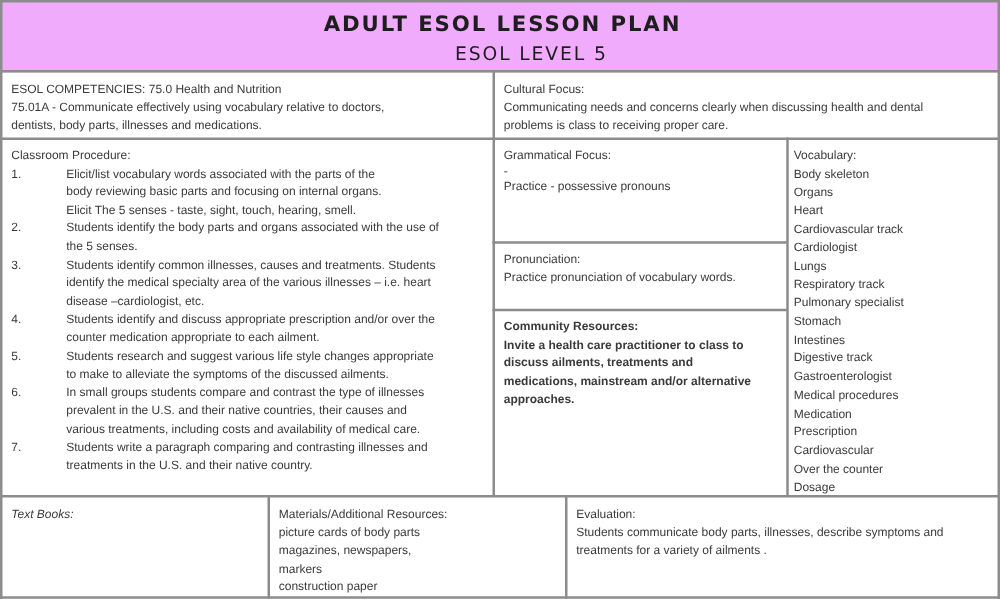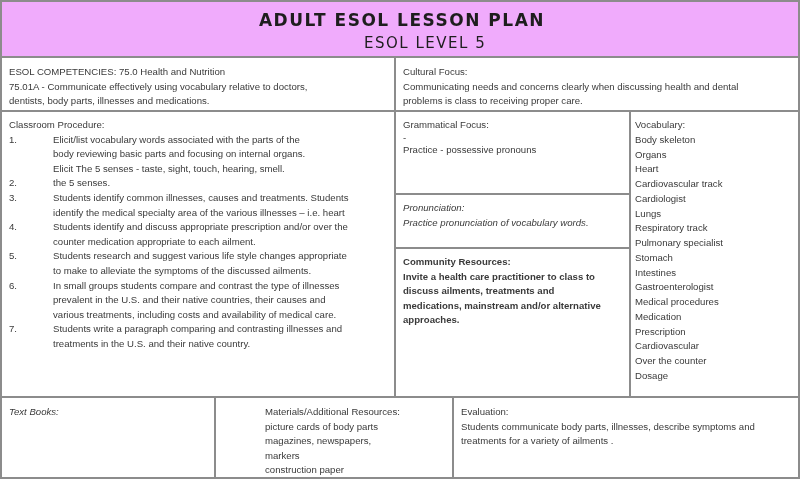--- a/index.html
+++ b/index.html
@@ -60,28 +60,30 @@
     <div class="proc-num">1.</div>
     <div>
       <div>Elicit/list vocabulary words associated with the parts of the</div>
       <div>body reviewing basic parts and focusing on internal organs.</div>
       <div>Elicit The 5 senses - taste, sight, touch, hearing, smell.</div>
     </div>
   </div>
   <div class="proc-item">
     <div class="proc-num">2.</div>
     <div>
+      <div>Students identify the body parts and organs associated with the use of</div>
       <div>the 5 senses.</div>
     </div>
   </div>
   <div class="proc-item">
     <div class="proc-num">3.</div>
     <div>
       <div>Students identify common illnesses, causes and treatments.  Students</div>
       <div>identify the medical specialty area of the various illnesses – i.e. heart</div>
+      <div>disease –cardiologist, etc.</div>
     </div>
   </div>
   <div class="proc-item">
     <div class="proc-num">4.</div>
     <div>
       <div>Students identify and discuss appropriate prescription and/or over the</div>
       <div>counter medication appropriate to each ailment.</div>
     </div>
   </div>
   <div class="proc-item">
@@ -107,21 +109,21 @@
     </div>
   </div>
 </div>
 
 <div class="cell t pad" style="left:396px;top:114px;width:206px;height:79px;padding-top:4px;">
   <div>Grammatical Focus:</div>
   <div style="line-height:10px;">-</div>
   <div><span class="under">Practice</span><span> - possessive pronouns</span></div>
 </div>
 
-<div class="cell t pad" style="left:396px;top:197px;width:233px;height:50px;padding-top:4px;font-style:italic;">
+<div class="cell t pad" style="left:396px;top:197px;width:233px;height:50px;padding-top:4px;">
   <div>Pronunciation:</div>
   <div>Practice pronunciation of vocabulary words.</div>
 </div>
 
 <div class="cell t pad" style="left:396px;top:251px;width:233px;height:145px;padding-top:4px;font-weight:bold;">
   <div>Community Resources:</div>
   <div>Invite a health care practitioner to class to</div>
   <div>discuss ailments, treatments and</div>
   <div>medications, mainstream and/or alternative</div>
   <div>approaches.</div>
@@ -132,34 +134,35 @@
   <div>Body skeleton</div>
   <div>Organs</div>
   <div>Heart</div>
   <div>Cardiovascular track</div>
   <div>Cardiologist</div>
   <div>Lungs</div>
   <div>Respiratory track</div>
   <div>Pulmonary specialist</div>
   <div>Stomach</div>
   <div>Intestines</div>
+  <div>Digestive track</div>
   <div>Gastroenterologist</div>
   <div>Medical procedures</div>
   <div>Medication</div>
   <div>Prescription</div>
   <div>Cardiovascular</div>
   <div>Over the counter</div>
   <div>Dosage</div>
 </div>
 
 <div class="cell t pad" style="left:2px;top:400px;width:212px;height:77px;padding-top:5px;font-style:italic;">
   <div>Text Books:</div>
 </div>
 
-<div class="cell t pad" style="left:216px;top:400px;width:228px;height:77px;padding-top:5px;margin-left:42px;">
+<div class="cell t pad" style="left:216px;top:400px;width:228px;height:77px;padding-top:5px;">
   <div>Materials/Additional Resources:</div>
   <div>picture cards of body parts</div>
   <div>magazines, newspapers,</div>
   <div>markers</div>
   <div>construction paper</div>
 </div>
 
 <div class="cell t pad" style="left:454px;top:400px;width:344px;height:77px;padding-top:5px;">
   <div>Evaluation:</div>
   <div>Students communicate body parts, illnesses, describe symptoms and</div>

